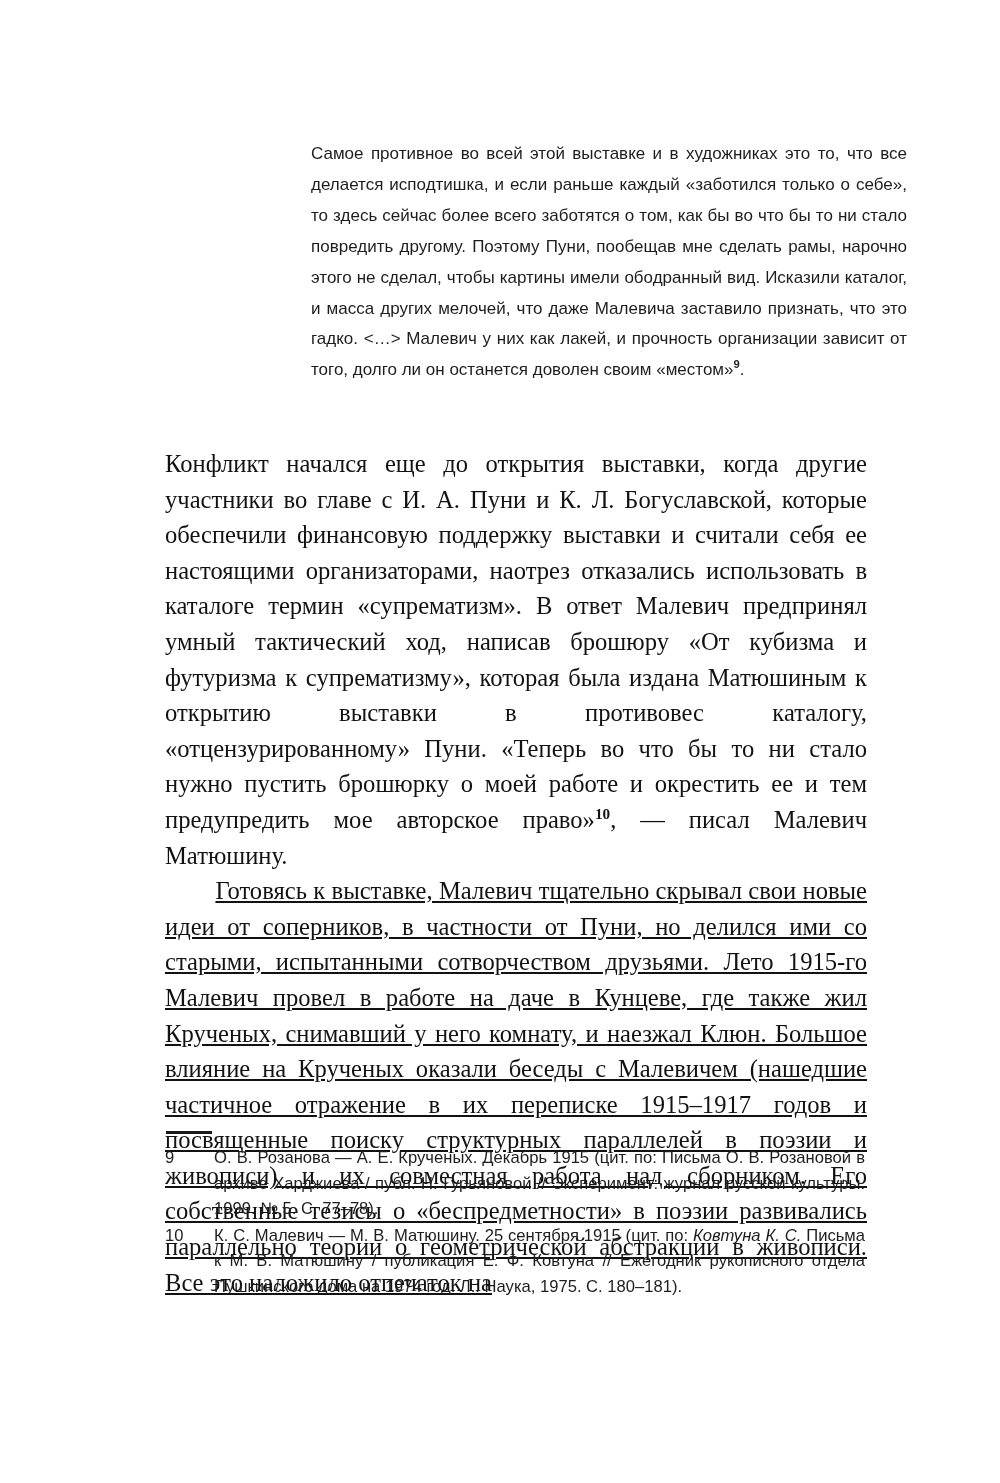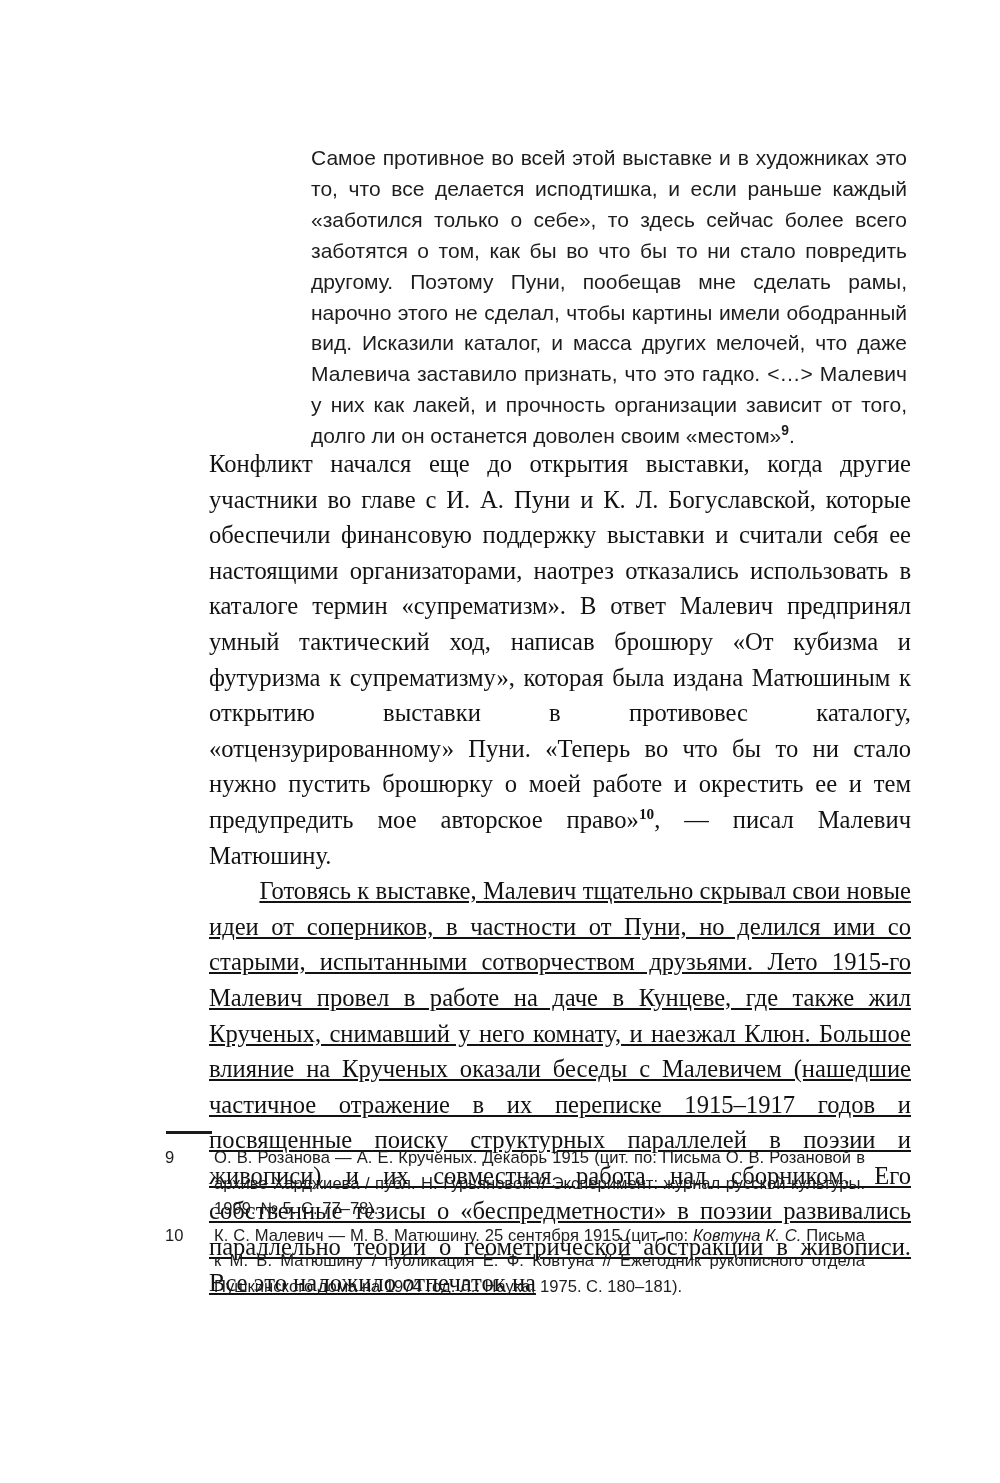--- a/index.html
+++ b/index.html
@@ -18,42 +18,41 @@
     color: #1a1a1a;
   }
 
   
   .blockquote {
     position: absolute;
     left: 271px;
     top: 122px;
     width: 596px;
     font-family: "Liberation Sans", sans-serif;
-    font-size: 21px;
+    font-size: 17px;
     line-height: 30.9px;
     text-align: justify;
     text-justify: inter-word;
     color: #1d1d1d;
     hyphens: manual;
   }
   .blockquote p { margin: 0; }
 
   
   .body-text {
     position: absolute;
     left: 165px;
     top: 446px;
     width: 702px;
     font-family: "Liberation Serif", "DejaVu Serif", serif;
     font-size: 24.6px;
     line-height: 35.6px;
     text-align: justify;
     text-justify: inter-word;
     color: #121212;
-    margin-left: 44px;
   }
   .body-text p { margin: 0; }
   .body-text p.indented { text-indent: 2.05em; text-decoration: underline; }
 
   sup.fn {
     font-size: 0.62em;
     vertical-align: super;
     line-height: 0;
     font-weight: 700;
   }

